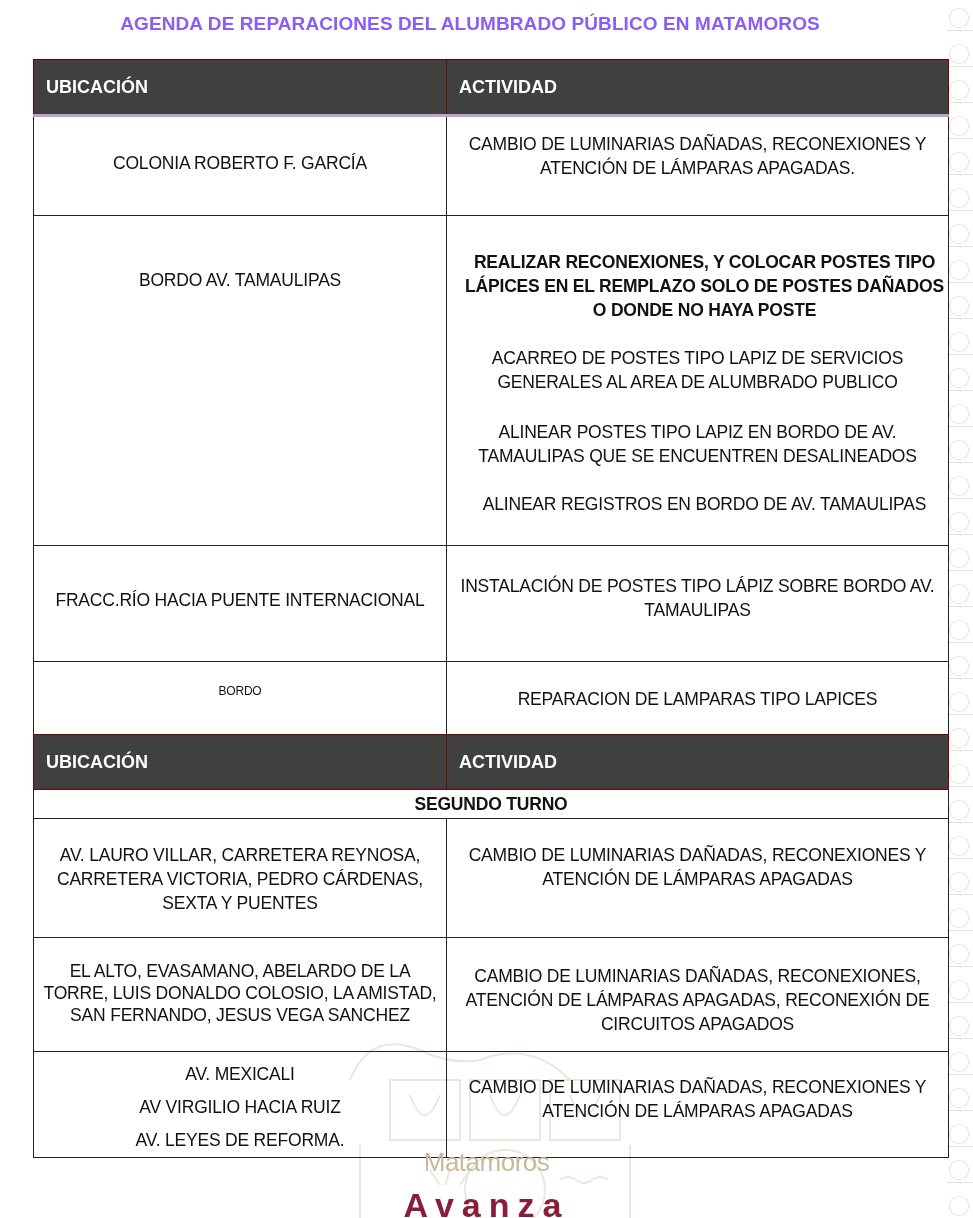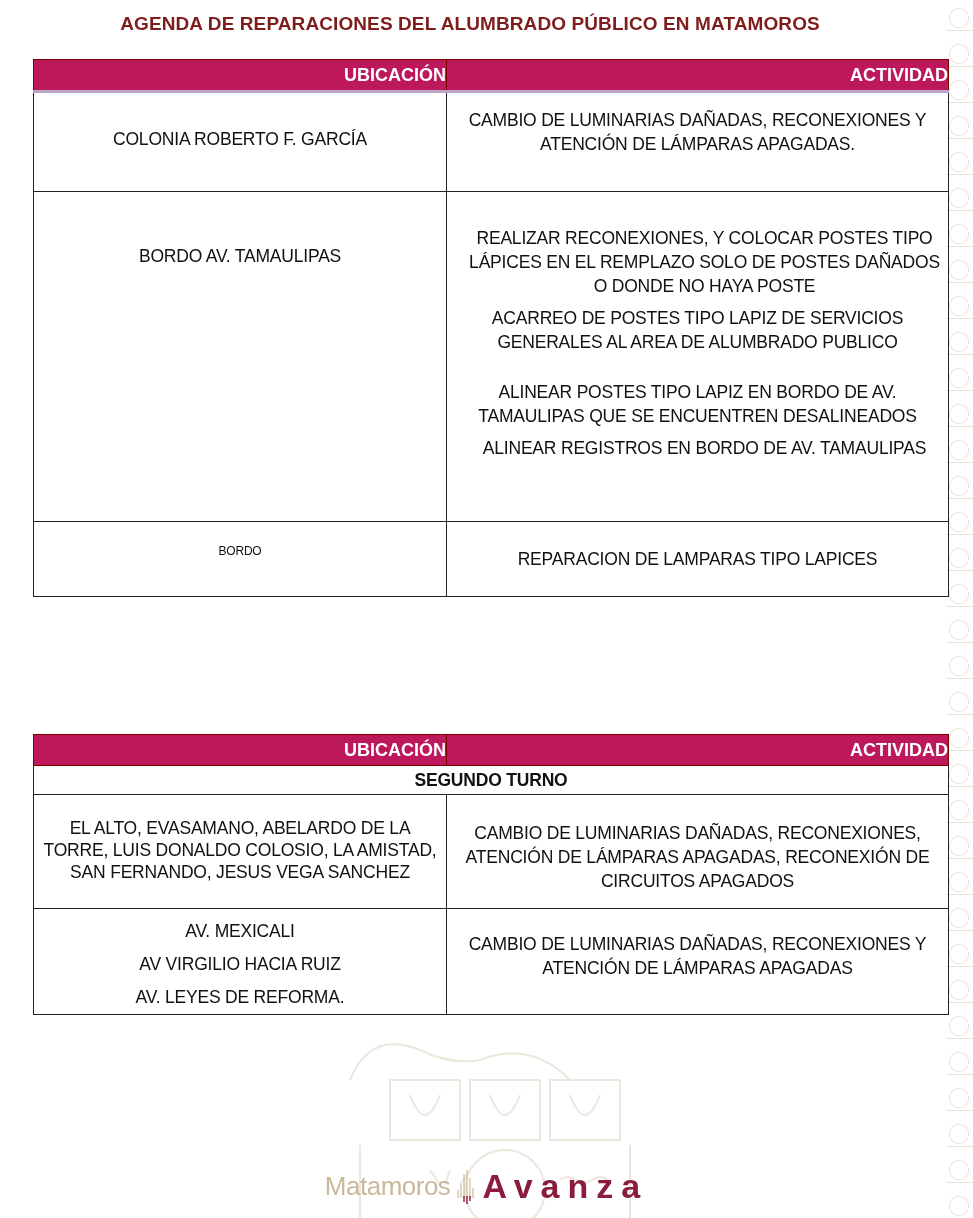--- a/index.html
+++ b/index.html
@@ -45,74 +45,75 @@
     }
     .title {
       position: absolute;
       top: 13px;
       left: 0;
       width: 940px;
       text-align: center;
       font-weight: bold;
       font-size: 19px;
       letter-spacing: 0.1px;
-      color: #7f1d1d;
+      color: #8b5cf6;
     }
     table.agenda {
       position: absolute;
       left: 33px;
       width: 915px;
       border-collapse: collapse;
       table-layout: fixed;
       background: transparent;
     }
     table.agenda col.c1 { width: 413px; }
     table.agenda col.c2 { width: 502px; }
     table.agenda th {
-      background: #be185d;
+      background: #404040;
       color: #ffffff;
       font-weight: bold;
       font-size: 18px;
       height: 30px;
-      padding: 0;
+      padding: 12px;
       border: 1px solid #7a0000;
       border-bottom: 3px solid #b9a6c6;
-      text-align: right;
+      text-align: left;
       vertical-align: middle;
     }
     table.agenda td {
       border: 1px solid #222;
       text-align: center;
       vertical-align: middle;
       font-size: 17.5px;
       line-height: 24px;
       padding: 0 6px;
       letter-spacing: -0.2px;
     }
     #t1 { top: 59px; }
     #t2 { top: 734px; }
     .subhead td {
       font-weight: bold;
       height: 28px;
       font-size: 17.5px;
     }
     .para { display: block; }
-    .para + .para { margin-top: 8px; }
+    .para + .para { margin-top: 24px; }
     .loc-line { display: block; line-height: 33px; }
     .footer-logo {
       position: absolute;
       top: 1166px;
       left: 0;
       width: 973px;
       text-align: center;
       height: 40px;
       display: flex;
       align-items: center;
       justify-content: center;
       gap: 4px;
+      flex-direction: column;
     }
     .logo-left {
       color: #c8b99a;
       font-size: 26px;
       letter-spacing: -0.5px;
       font-family: "Liberation Sans", sans-serif;
     }
     .logo-right {
       color: #8a1c3c;
       font-size: 34px;
@@ -164,25 +165,31 @@
   <tbody>
     <tr style="height:100px;">
       <td><span style="position:relative;top:-3px;">COLONIA ROBERTO F. GARCÍA</span></td>
       <td style="padding:0 14px;">
           <span style="position:relative;top:-10px;display:block;">CAMBIO DE LUMINARIAS DAÑADAS, RECONEXIONES Y ATENCIÓN DE LÁMPARAS APAGADAS.</span>
         </td>
     </tr>
     <tr style="height:330px;">
       <td style="vertical-align:top;padding-top:52px;"><span>BORDO AV. TAMAULIPAS</span></td>
       <td style="vertical-align:top;padding:34px 2px 0 2px;">
-        <span class="para" style="padding-left:14px;">REALIZAR RECONEXIONES, Y COLOCAR POSTES TIPO LÁPICES EN EL REMPLAZO SOLO DE POSTES DAÑADOS O DONDE NO HAYA POSTE</span>
+        <span class="para" style="padding-left:14px;font-weight:bold;">REALIZAR RECONEXIONES, Y COLOCAR POSTES TIPO LÁPICES EN EL REMPLAZO SOLO DE POSTES DAÑADOS O DONDE NO HAYA POSTE</span>
         <span class="para" style="padding:0 20px;">ACARREO DE POSTES TIPO LAPIZ DE SERVICIOS GENERALES AL AREA DE ALUMBRADO PUBLICO</span>
         <span class="para" style="margin-top:26px;">ALINEAR POSTES TIPO LAPIZ EN BORDO DE AV. TAMAULIPAS QUE SE ENCUENTREN DESALINEADOS</span>
         <span class="para" style="padding-left:14px;">ALINEAR REGISTROS EN BORDO DE AV. TAMAULIPAS</span>
       </td>
+    </tr>
+    <tr style="height:116px;">
+      <td><span style="position:relative;top:-4px;">FRACC.RÍO HACIA PUENTE INTERNACIONAL</span></td>
+      <td style="padding:0 2px;">
+          <span style="position:relative;top:-6px;display:block;">INSTALACIÓN DE POSTES TIPO LÁPIZ SOBRE BORDO AV. TAMAULIPAS</span>
+        </td>
     </tr>
     <tr style="height:75px;">
       <td style="font-size:12px;"><span style="position:relative;top:-8px;">BORDO</span></td>
       <td><span>REPARACION DE LAMPARAS TIPO LAPICES</span></td>
     </tr>
   </tbody>
 </table>
 
 <table class="agenda" id="t2">
   <colgroup>
@@ -191,20 +198,24 @@
     </colgroup>
   <thead>
     <tr>
       <th style="border-bottom:1px solid #7a0000;">UBICACIÓN</th>
       <th style="border-bottom:1px solid #7a0000;">ACTIVIDAD</th>
     </tr>
   </thead>
   <tbody>
     <tr class="subhead">
       <td colspan="2">SEGUNDO TURNO</td>
+    </tr>
+    <tr style="height:119px;">
+      <td style="vertical-align:top;padding-top:24px;"><span>AV. LAURO VILLAR, CARRETERA REYNOSA, CARRETERA VICTORIA, PEDRO CÁRDENAS, SEXTA Y PUENTES</span></td>
+      <td style="vertical-align:top;padding:24px 14px 0 14px;"><span>CAMBIO DE LUMINARIAS DAÑADAS, RECONEXIONES Y ATENCIÓN DE LÁMPARAS APAGADAS</span></td>
     </tr>
     <tr style="height:114px;">
       <td style="vertical-align:top;padding:22px 2px 0 2px;line-height:22px;"><span>EL ALTO, EVASAMANO, ABELARDO DE LA TORRE, LUIS DONALDO COLOSIO, LA AMISTAD, SAN FERNANDO, JESUS VEGA SANCHEZ</span></td>
       <td style="vertical-align:top;padding:26px 14px 0 14px;"><span>CAMBIO DE LUMINARIAS DAÑADAS, RECONEXIONES, ATENCIÓN DE LÁMPARAS APAGADAS, RECONEXIÓN DE CIRCUITOS APAGADOS</span></td>
     </tr>
     <tr style="height:98px;">
       <td style="vertical-align:top;padding-top:6px;">
         <span class="loc-line">AV. MEXICALI</span>
         <span class="loc-line">AV VIRGILIO HACIA RUIZ</span>
         <span class="loc-line">AV. LEYES DE REFORMA.</span>

